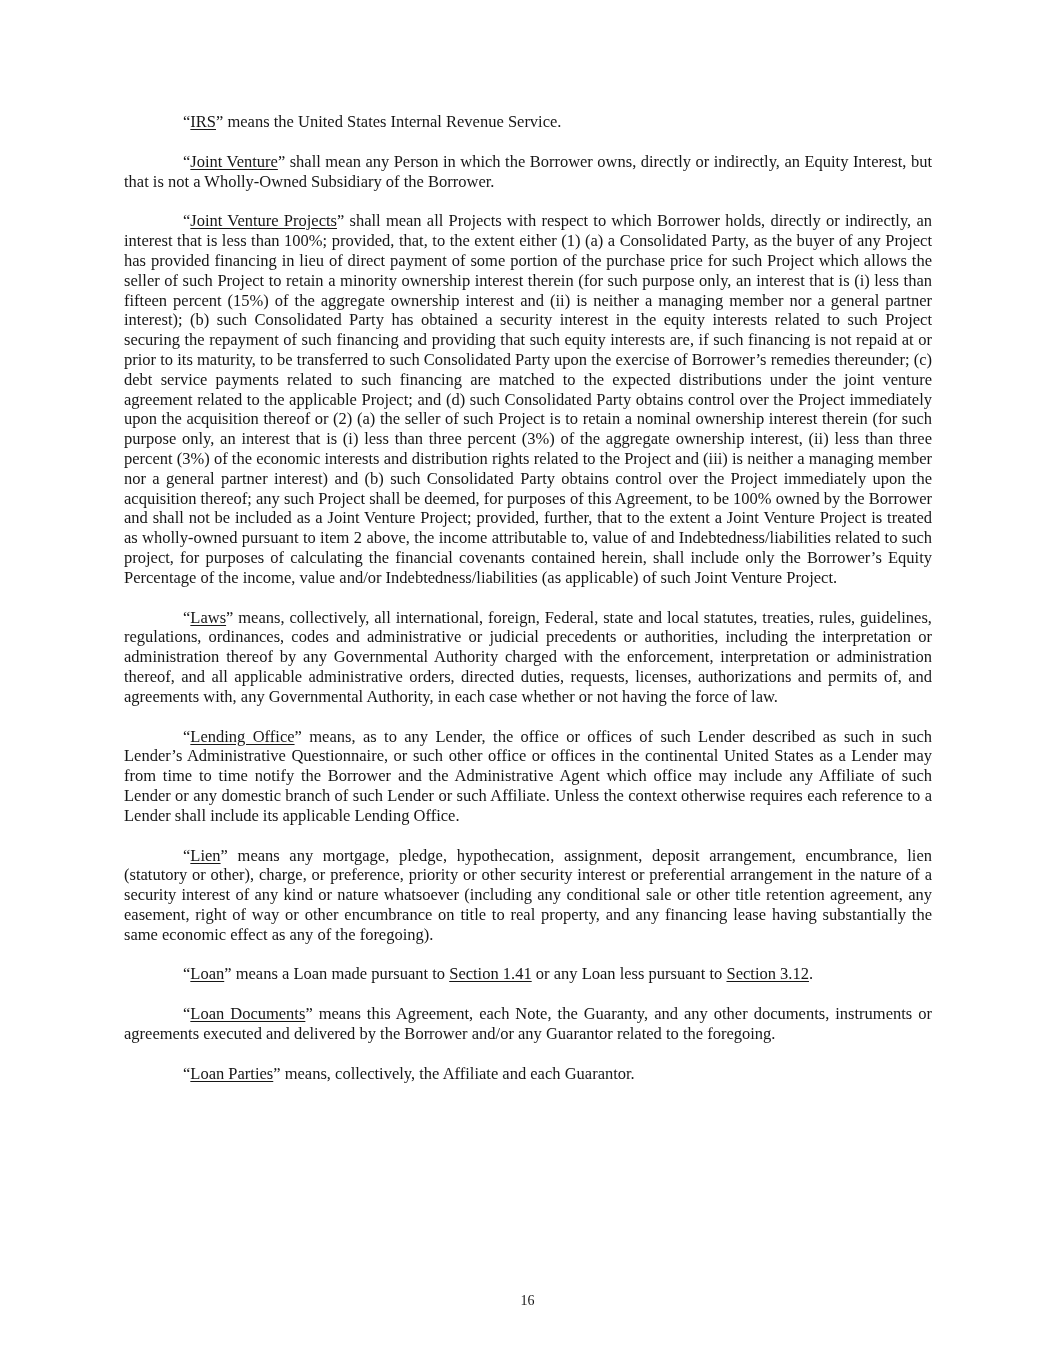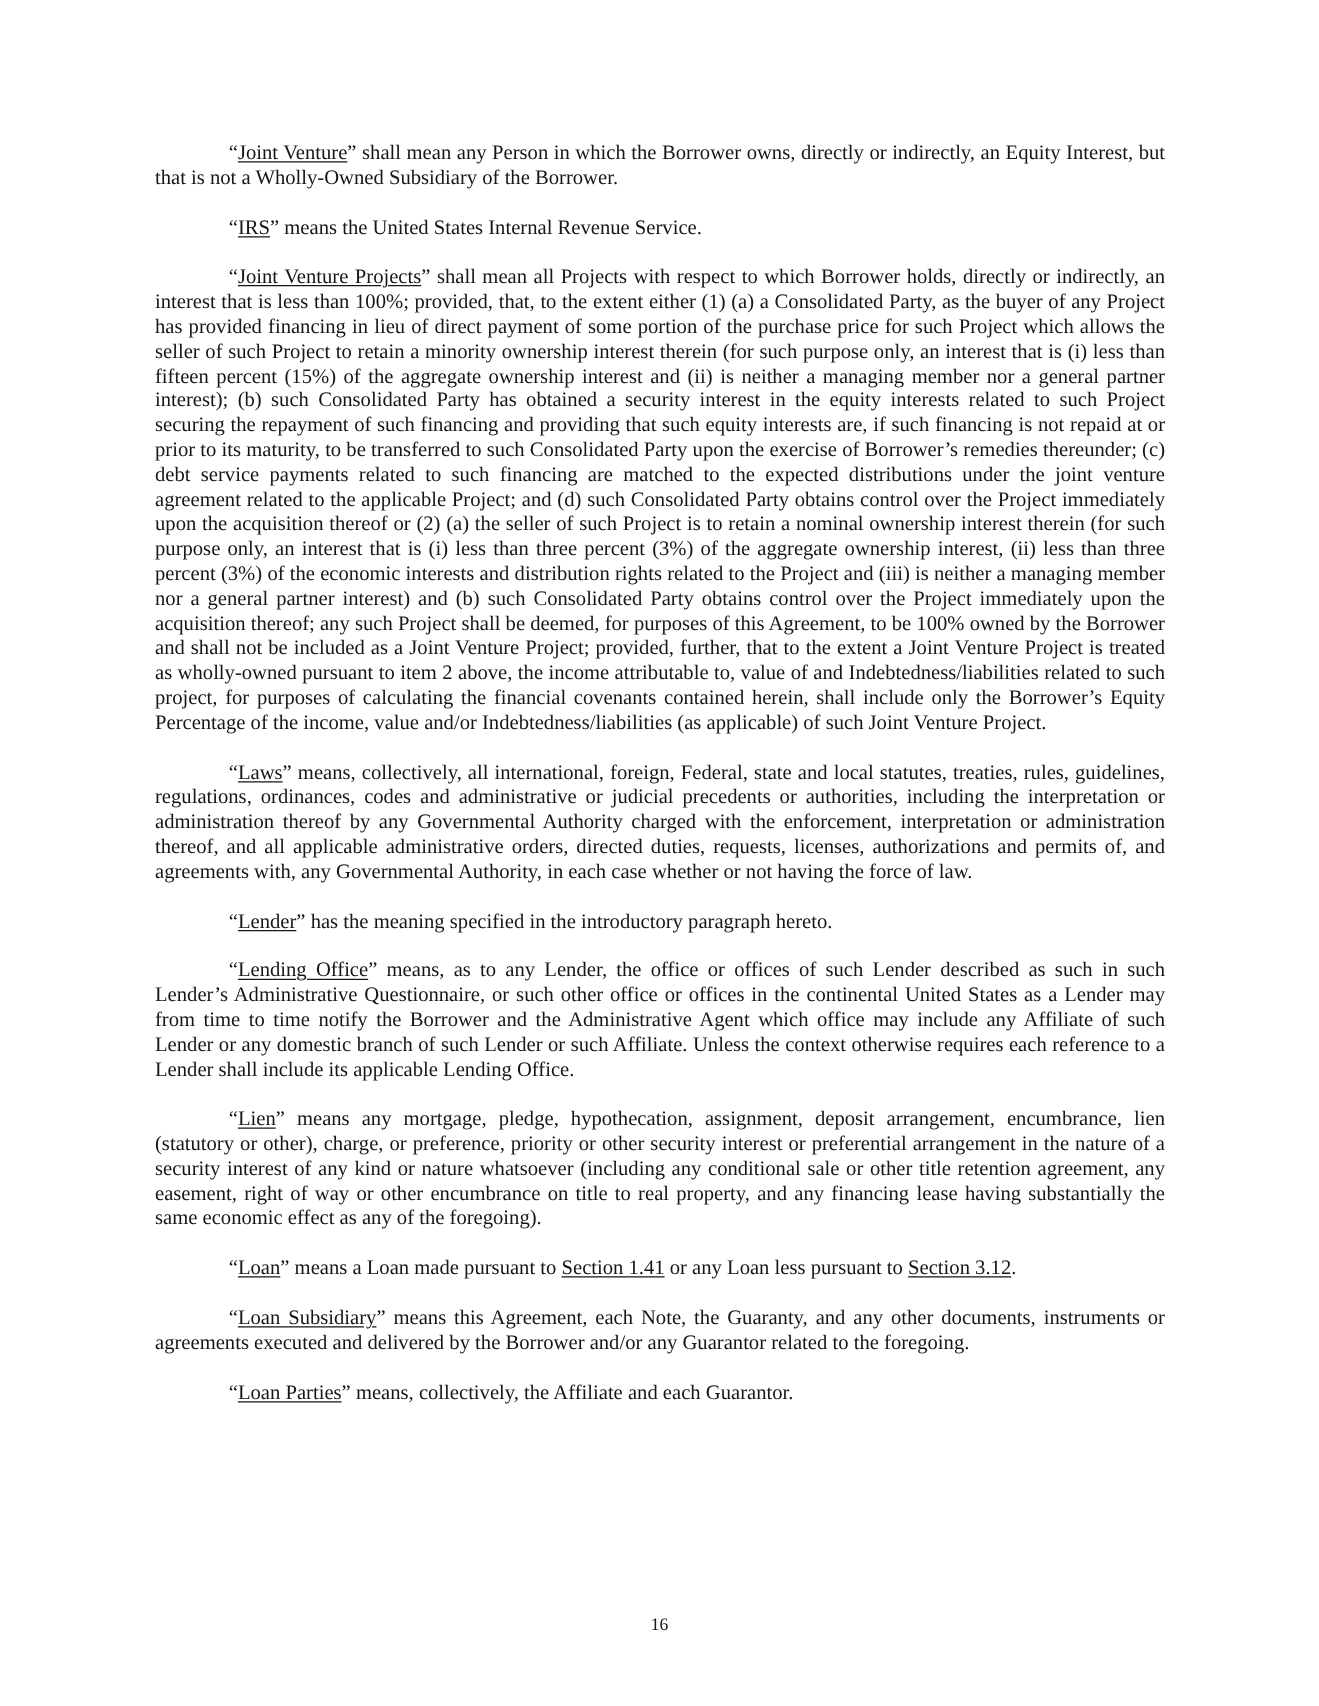--- a/index.html
+++ b/index.html
@@ -43,27 +43,26 @@
     text-align: center;
     font-size: 14px;
     line-height: 16px;
   }
 </style>
 </head>
 <body>
 
 <div class="page">
   <div class="content">
+      <p class="para"><span>“</span><span class="u">IRS</span><span>” means the United States Internal Revenue Service.</span></p>
       <p class="para"><span>“</span><span class="u">Joint Venture</span><span>” shall mean any Person in which the Borrower owns, directly or indirectly, an Equity Interest, but that is not a Wholly-Owned Subsidiary of the Borrower.</span></p>
-      <p class="para"><span>“</span><span class="u">IRS</span><span>” means the United States Internal Revenue Service.</span></p>
       <p class="para"><span>“</span><span class="u">Joint Venture Projects</span><span>” shall mean all Projects with respect to which Borrower holds, directly or indirectly, an interest that is less than 100%; provided, that, to the extent either (1) (a) a Consolidated Party, as the buyer of any Project has provided financing in lieu of direct payment of some portion of the purchase price for such Project which allows the seller of such Project to retain a minority ownership interest therein (for such purpose only, an interest that is (i) less than fifteen percent (15%) of the aggregate ownership interest and (ii) is neither a managing member nor a general partner interest); (b) such Consolidated Party has obtained a security interest in the equity interests related to such Project securing the repayment of such financing and providing that such equity interests are, if such financing is not repaid at or prior to its maturity, to be transferred to such Consolidated Party upon the exercise of Borrower’s remedies thereunder; (c) debt service payments related to such financing are matched to the expected distributions under the joint venture agreement related to the applicable Project; and (d) such Consolidated Party obtains control over the Project immediately upon the acquisition thereof or (2) (a) the seller of such Project is to retain a nominal ownership interest therein (for such purpose only, an interest that is (i) less than three percent (3%) of the aggregate ownership interest, (ii) less than three percent (3%) of the economic interests and distribution rights related to the Project and (iii) is neither a managing member nor a general partner interest) and (b) such Consolidated Party obtains control over the Project immediately upon the acquisition thereof; any such Project shall be deemed, for purposes of this Agreement, to be 100% owned by the Borrower and shall not be included as a Joint Venture Project; provided, further, that to the extent a Joint Venture Project is treated as wholly-owned pursuant to item 2 above, the income attributable to, value of and Indebtedness/liabilities related to such project, for purposes of calculating the financial covenants contained herein, shall include only the Borrower’s Equity Percentage of the income, value and/or Indebtedness/liabilities (as applicable) of such Joint Venture Project.</span></p>
       <p class="para"><span>“</span><span class="u">Laws</span><span>” means, collectively, all international, foreign, Federal, state and local statutes, treaties, rules, guidelines, regulations, ordinances, codes and administrative or judicial precedents or authorities, including the interpretation or administration thereof by any Governmental Authority charged with the enforcement, interpretation or administration thereof, and all applicable administrative orders, directed duties, requests, licenses, authorizations and permits of, and agreements with, any Governmental Authority, in each case whether or not having the force of law.</span></p>
-      <p class="para"><span>“</span><span class="u">Lender</span><span>” has the meaning specified in the introductory paragraph hereto.</span></p>
       <p class="para"><span>“</span><span class="u">Lending Office</span><span>” means, as to any Lender, the office or offices of such Lender described as such in such Lender’s Administrative Questionnaire, or such other office or offices in the continental United States as a Lender may from time to time notify the Borrower and the Administrative Agent which office may include any Affiliate of such Lender or any domestic branch of such Lender or such Affiliate.  Unless the context otherwise requires each reference to a Lender shall include its applicable Lending Office.</span></p>
       <p class="para"><span>“</span><span class="u">Lien</span><span>” means any mortgage, pledge, hypothecation, assignment, deposit arrangement, encumbrance, lien (statutory or other), charge, or preference, priority or other security interest or preferential arrangement in the nature of a security interest of any kind or nature whatsoever (including any conditional sale or other title retention agreement, any easement, right of way or other encumbrance on title to real property, and any financing lease having substantially the same economic effect as any of the foregoing).</span></p>
       <p class="para"><span>“</span><span class="u">Loan</span><span>” means a Loan made pursuant to </span><span class="u">Section 1.41</span><span> or any Loan less pursuant to </span><span class="u">Section 3.12</span><span>.</span></p>
-      <p class="para"><span>“</span><span class="u">Loan Subsidiary</span><span>” means this Agreement, each Note, the Guaranty, and any other documents, instruments or agreements executed and delivered by the Borrower and/or any Guarantor related to the foregoing.</span></p>
+      <p class="para"><span>“</span><span class="u">Loan Documents</span><span>” means this Agreement, each Note, the Guaranty, and any other documents, instruments or agreements executed and delivered by the Borrower and/or any Guarantor related to the foregoing.</span></p>
       <p class="para"><span>“</span><span class="u">Loan Parties</span><span>” means, collectively, the Affiliate and each Guarantor.</span></p>
     </div>
   <div class="footer">
     <span>16</span>
   </div>
 </div>
 
 </body></html>

